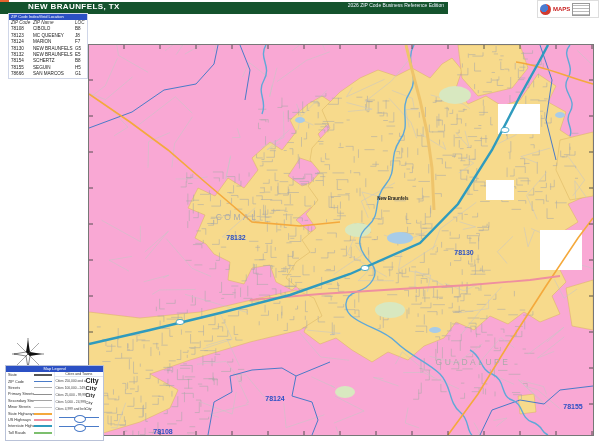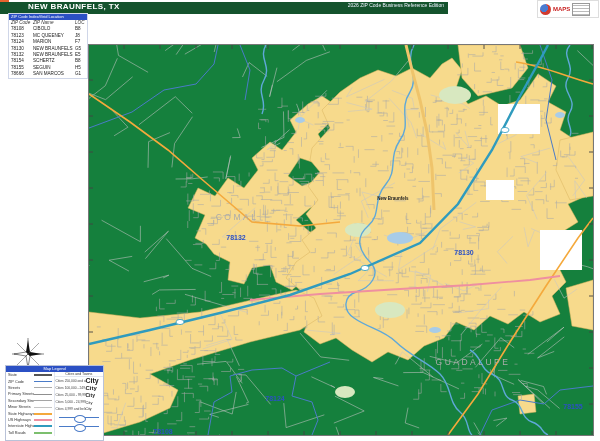--- a/index.html
+++ b/index.html
@@ -22,21 +22,21 @@
   #ztable{position:absolute;left:8px;top:13px;width:78px;background:#fff;border:1px solid #cfd6e8;}
   #ztable .bar{background:#2b50c4;color:#fff;font-size:4px;height:6px;line-height:6px;
                padding-left:2px;white-space:nowrap;overflow:hidden;}
   #ztable .hrow,#ztable .drow{display:flex;font-size:4.6px;line-height:6.4px;color:#222;}
   #ztable .hrow{font-style:italic;color:#333;}
   #ztable .c1{width:22px;padding-left:2px;}
   #ztable .c2{width:42px;}
   #ztable .c3{width:12px;}
   
   #mapframe{position:absolute;left:88px;top:44px;width:506px;height:392px;
-            border:1px solid #777;box-sizing:border-box;background:#15803d;}
+            border:1px solid #777;box-sizing:border-box;background:#f9a8d4;}
   #mapframe svg{display:block;}
   
   #compass{position:absolute;left:10px;top:336px;width:36px;height:36px;}
   
   #legend{position:absolute;left:5px;top:365px;width:99px;height:76px;background:#fff;
           border:1px solid #b9c2d8;box-sizing:border-box;}
   #legend .bar{background:#2b50c4;color:#fff;font-size:4px;height:6px;line-height:6px;text-align:center;}
   #legend-cols{display:flex;}
   #legend-left{width:48px;}
   .lrow{display:flex;align-items:center;height:6.4px;}

